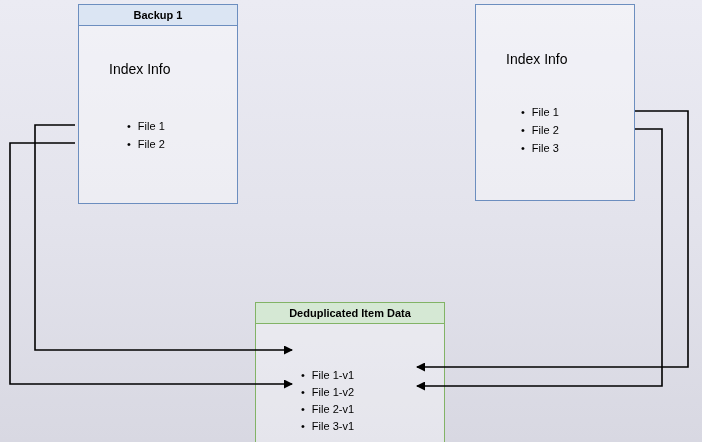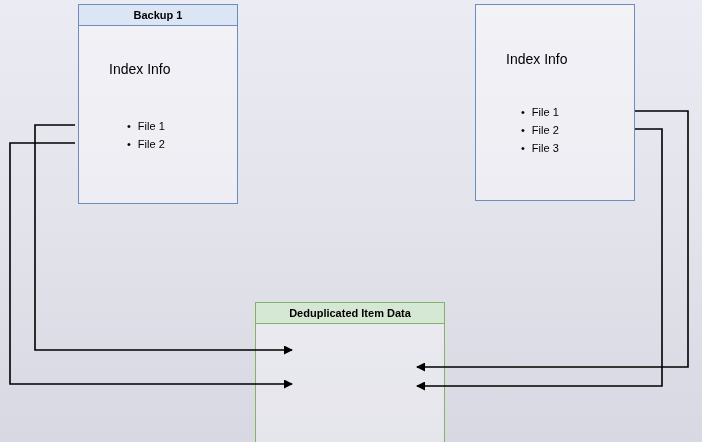--- a/index.html
+++ b/index.html
@@ -103,20 +103,26 @@
   <div class="index-info">Index Info</div>
   <ul class="file-list">
     <li>File 1</li>
     <li>File 2</li>
     <li>File 3</li>
   </ul>
 </div>
 
 <div id="dedup-box" class="node dedup-node">
   <div class="node-header">Deduplicated Item Data</div>
+  <ul class="file-list">
+    <li>File 1-v1</li>
+    <li>File 1-v2</li>
+    <li>File 2-v1</li>
+    <li>File 3-v1</li>
+  </ul>
 </div>
 
 <svg id="arrow-layer" viewBox="0 0 702 442" xmlns="http://www.w3.org/2000/svg">
   <defs>
     <marker id="arrowhead" markerWidth="9" markerHeight="9" refX="8" refY="4.5" orient="auto" markerUnits="userSpaceOnUse">
       <path d="M0,0 L9,4.5 L0,9 Z" fill="#000"></path>
     </marker>
   </defs>
   <polyline points="75,125 35,125 35,350 292,350" marker-end="url(#arrowhead)"></polyline>
   <polyline points="75,143 10,143 10,384 292,384" marker-end="url(#arrowhead)"></polyline>

